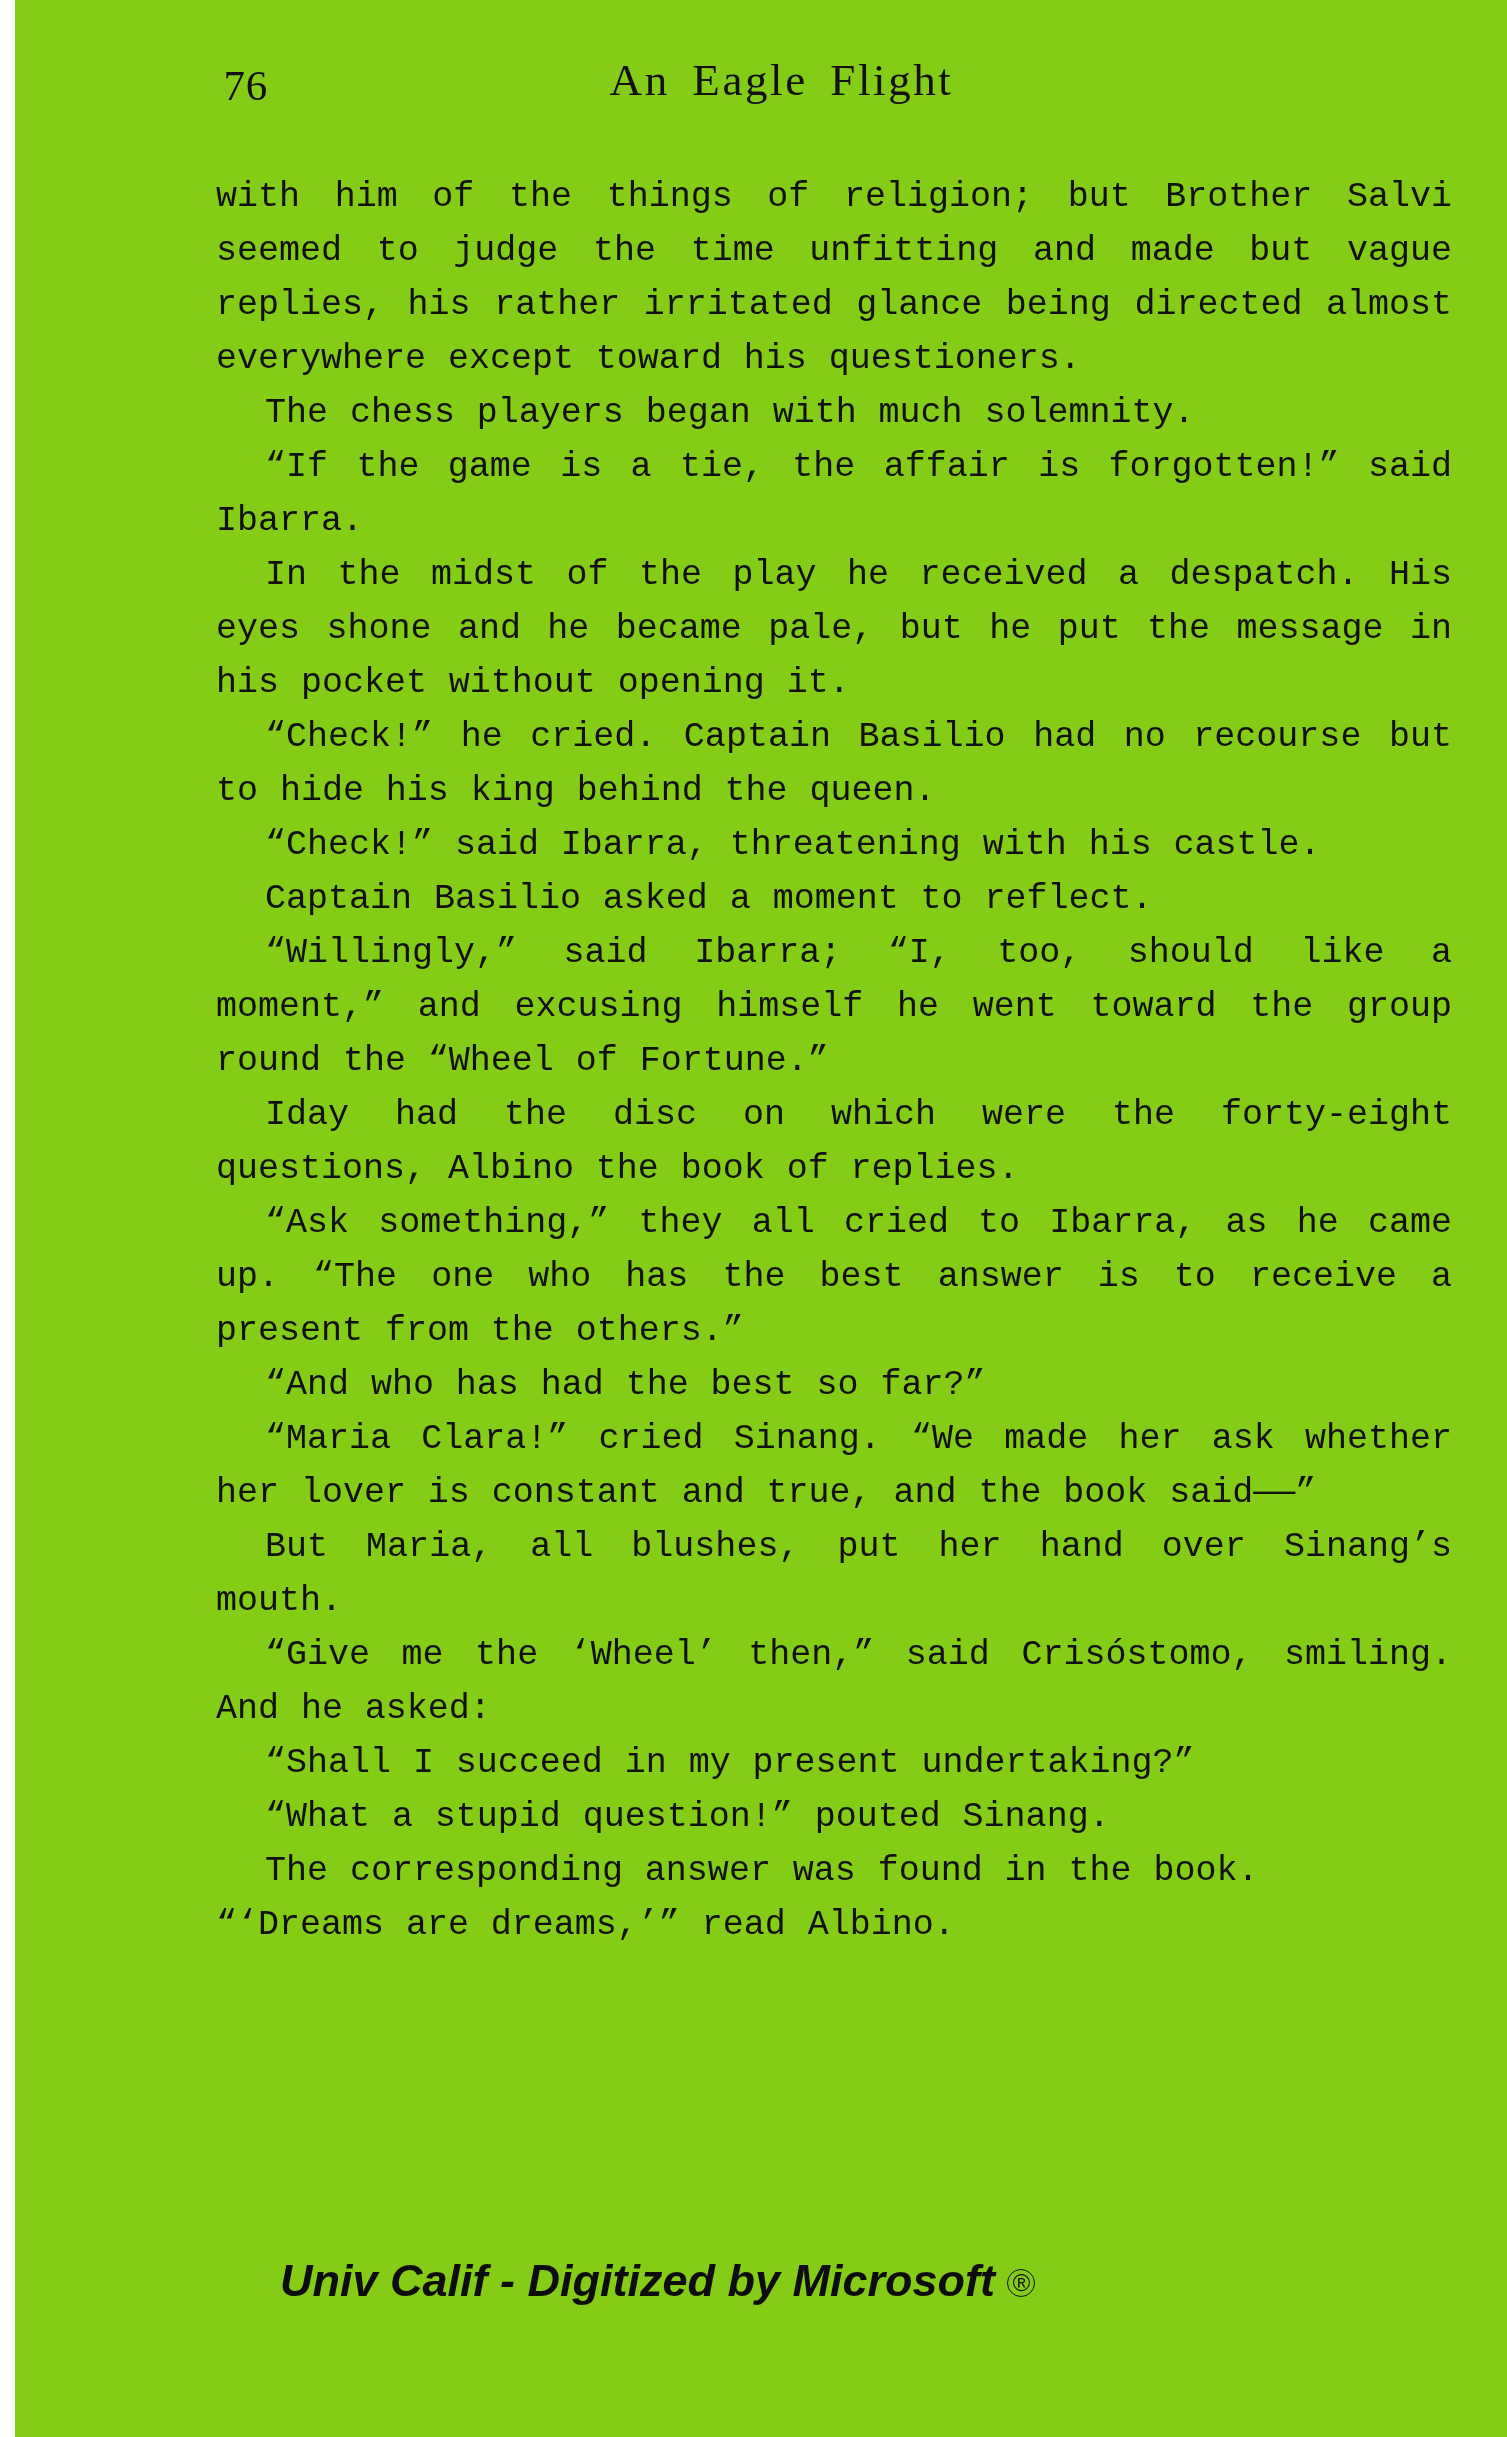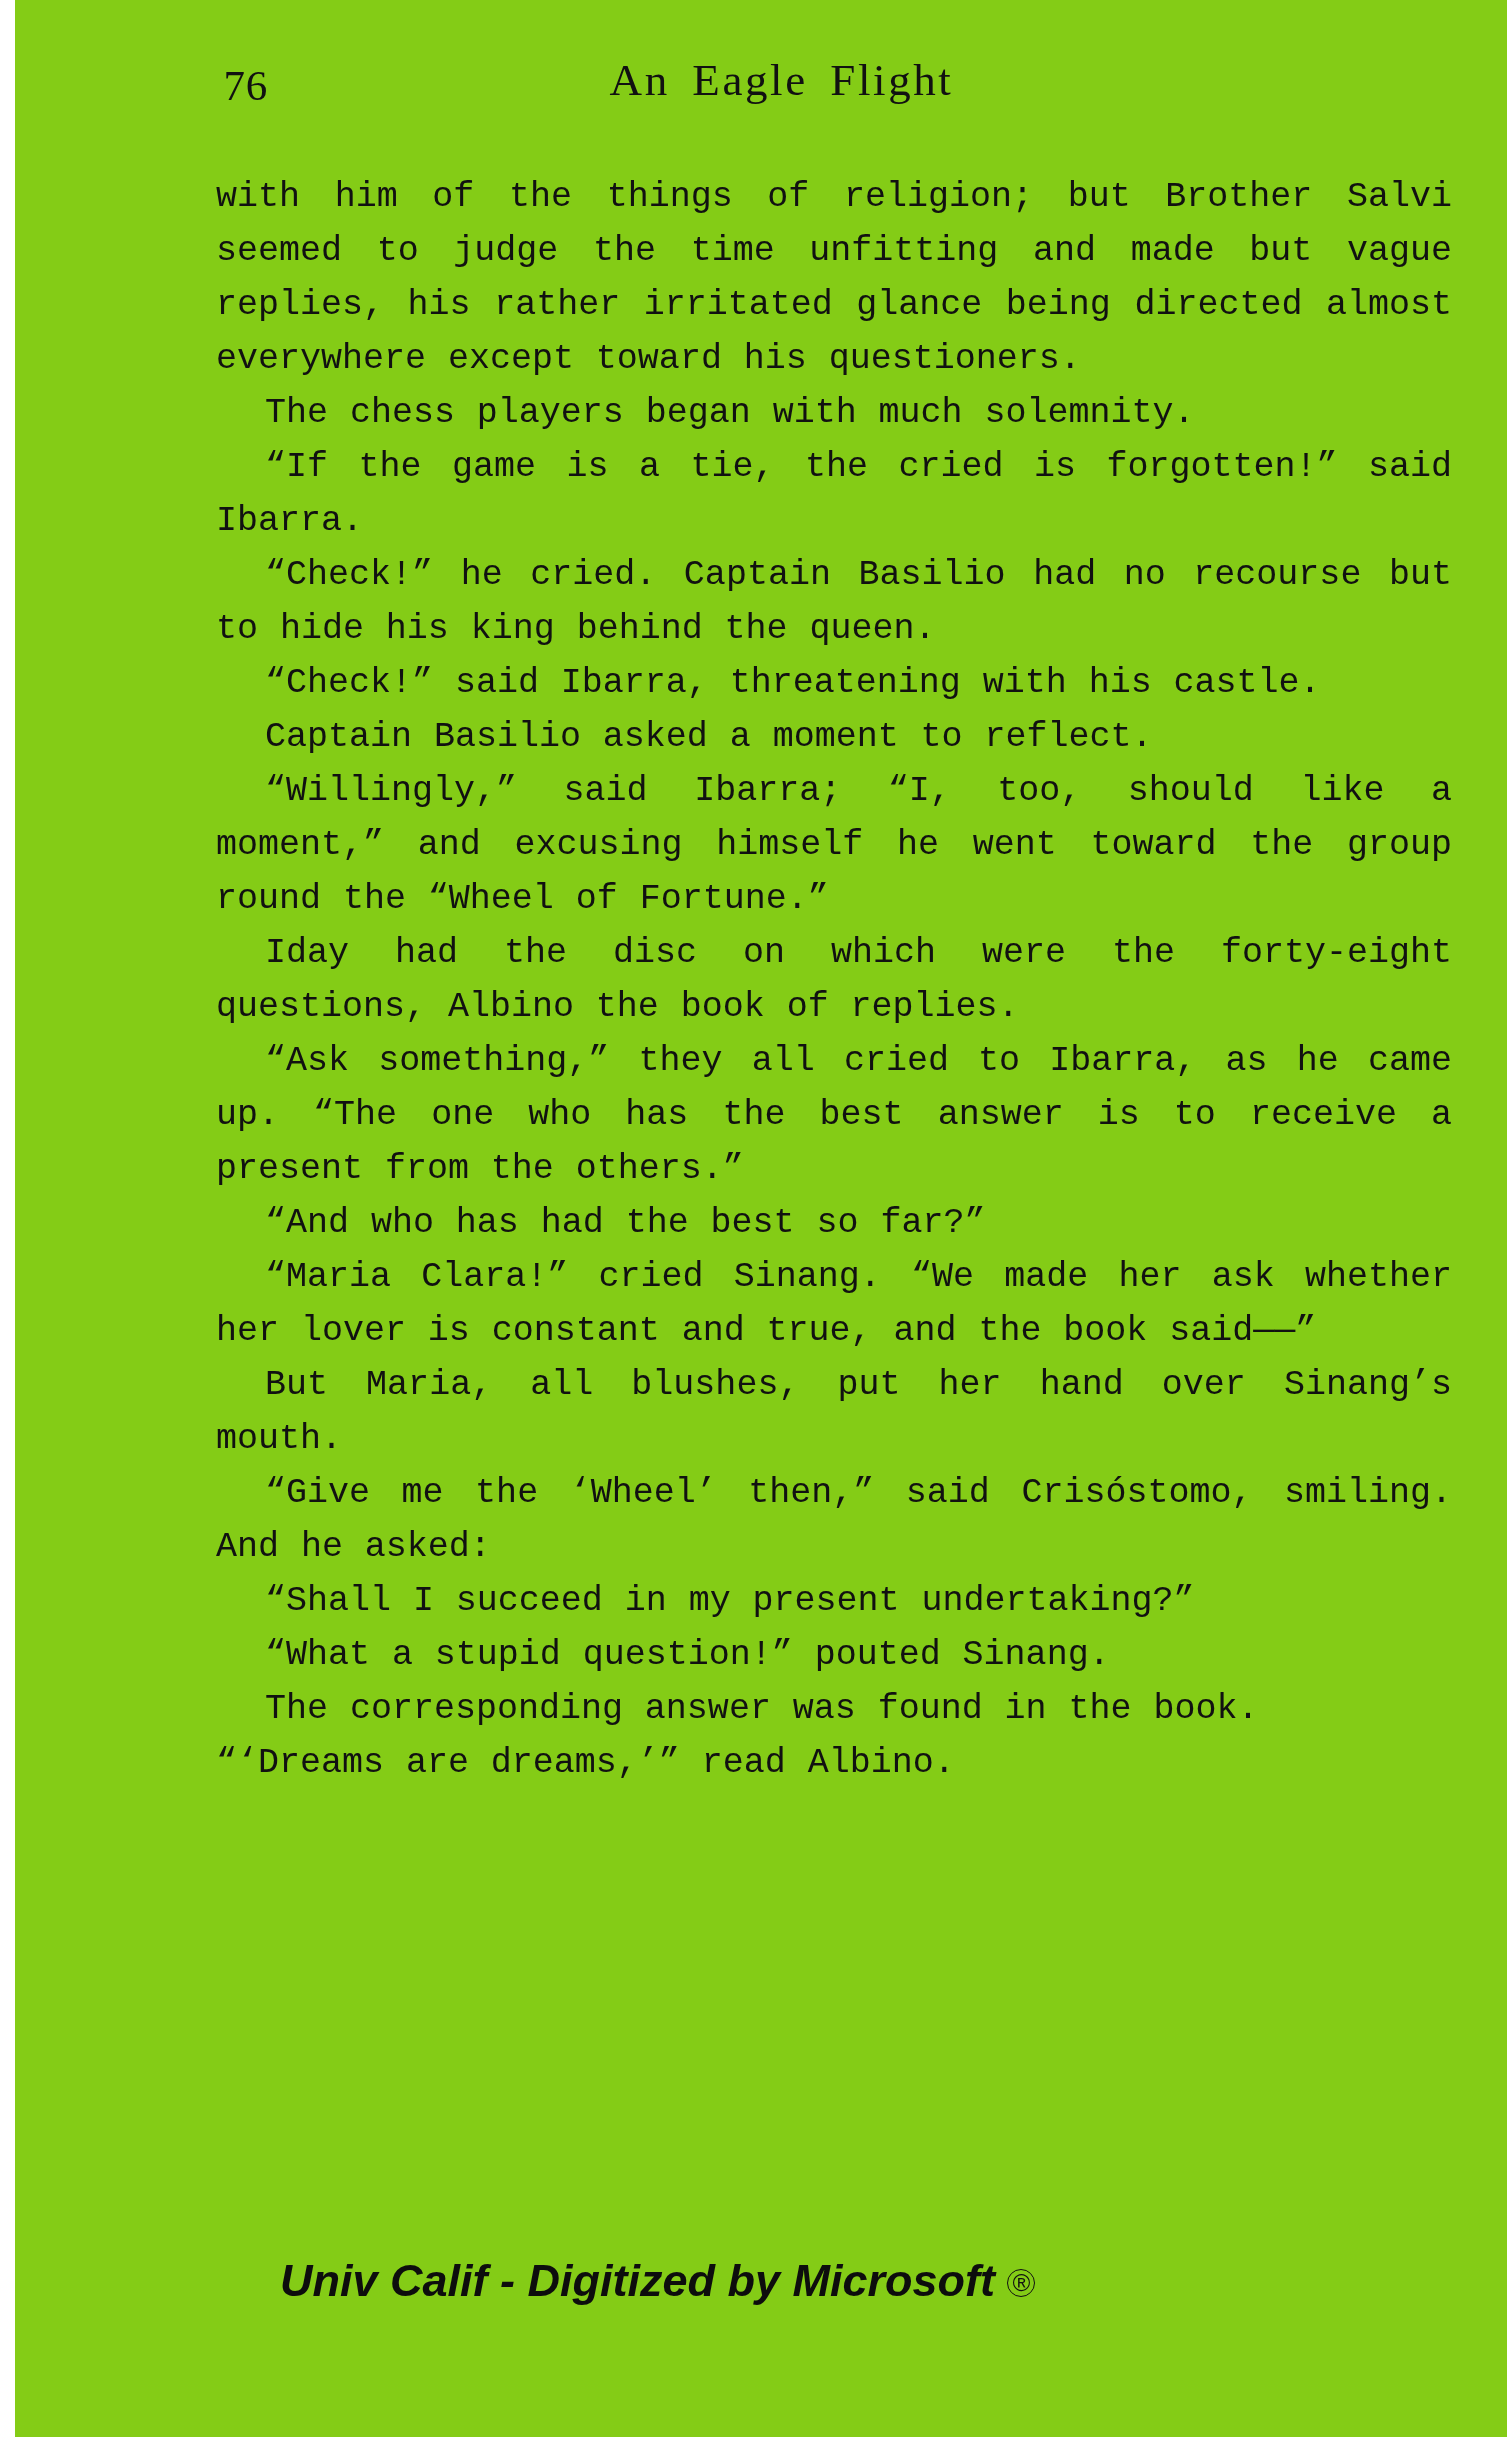--- a/index.html
+++ b/index.html
@@ -112,21 +112,22 @@
 <div class="page">
 
   <div class="running-head">
     <div class="folio">76</div>
     <div class="head-title">An Eagle Flight</div>
   </div>
 
   <div class="body-text">
     <p class="para noindent">with him of the things of religion; but Brother Salvi seemed to judge the time unfitting and made but vague replies, his rather irritated glance being directed almost everywhere except toward his questioners.</p>
     <p class="para indent">The chess players began with much solemnity.</p>
-    <p class="para indent">“If the game is a tie, the cried is forgotten!” said Ibarra.</p>
+    <p class="para indent">“If the game is a tie, the affair is forgotten!” said Ibarra.</p>
+    <p class="para indent">In the midst of the play he received a despatch. His eyes shone and he became pale, but he put the message in his pocket without opening it.</p>
     <p class="para indent">“Check!” he cried. Captain Basilio had no recourse but to hide his king behind the queen.</p>
     <p class="para indent">“Check!” said Ibarra, threatening with his castle.</p>
     <p class="para indent">Captain Basilio asked a moment to reflect.</p>
     <p class="para indent">“Willingly,” said Ibarra; “I, too, should like a moment,” and excusing himself he went toward the group round the “Wheel of Fortune.”</p>
     <p class="para indent">Iday had the disc on which were the forty-eight questions, Albino the book of replies.</p>
     <p class="para indent">“Ask something,” they all cried to Ibarra, as he came up. “The one who has the best answer is to receive a present from the others.”</p>
     <p class="para indent">“And who has had the best so far?”</p>
     <p class="para indent">“Maria Clara!” cried Sinang. “We made her ask whether her lover is constant and true, and the book said——”</p>
     <p class="para indent">But Maria, all blushes, put her hand over Sinang’s mouth.</p>
     <p class="para indent">“Give me the ‘Wheel’ then,” said Crisóstomo, smiling. And he asked:</p>

